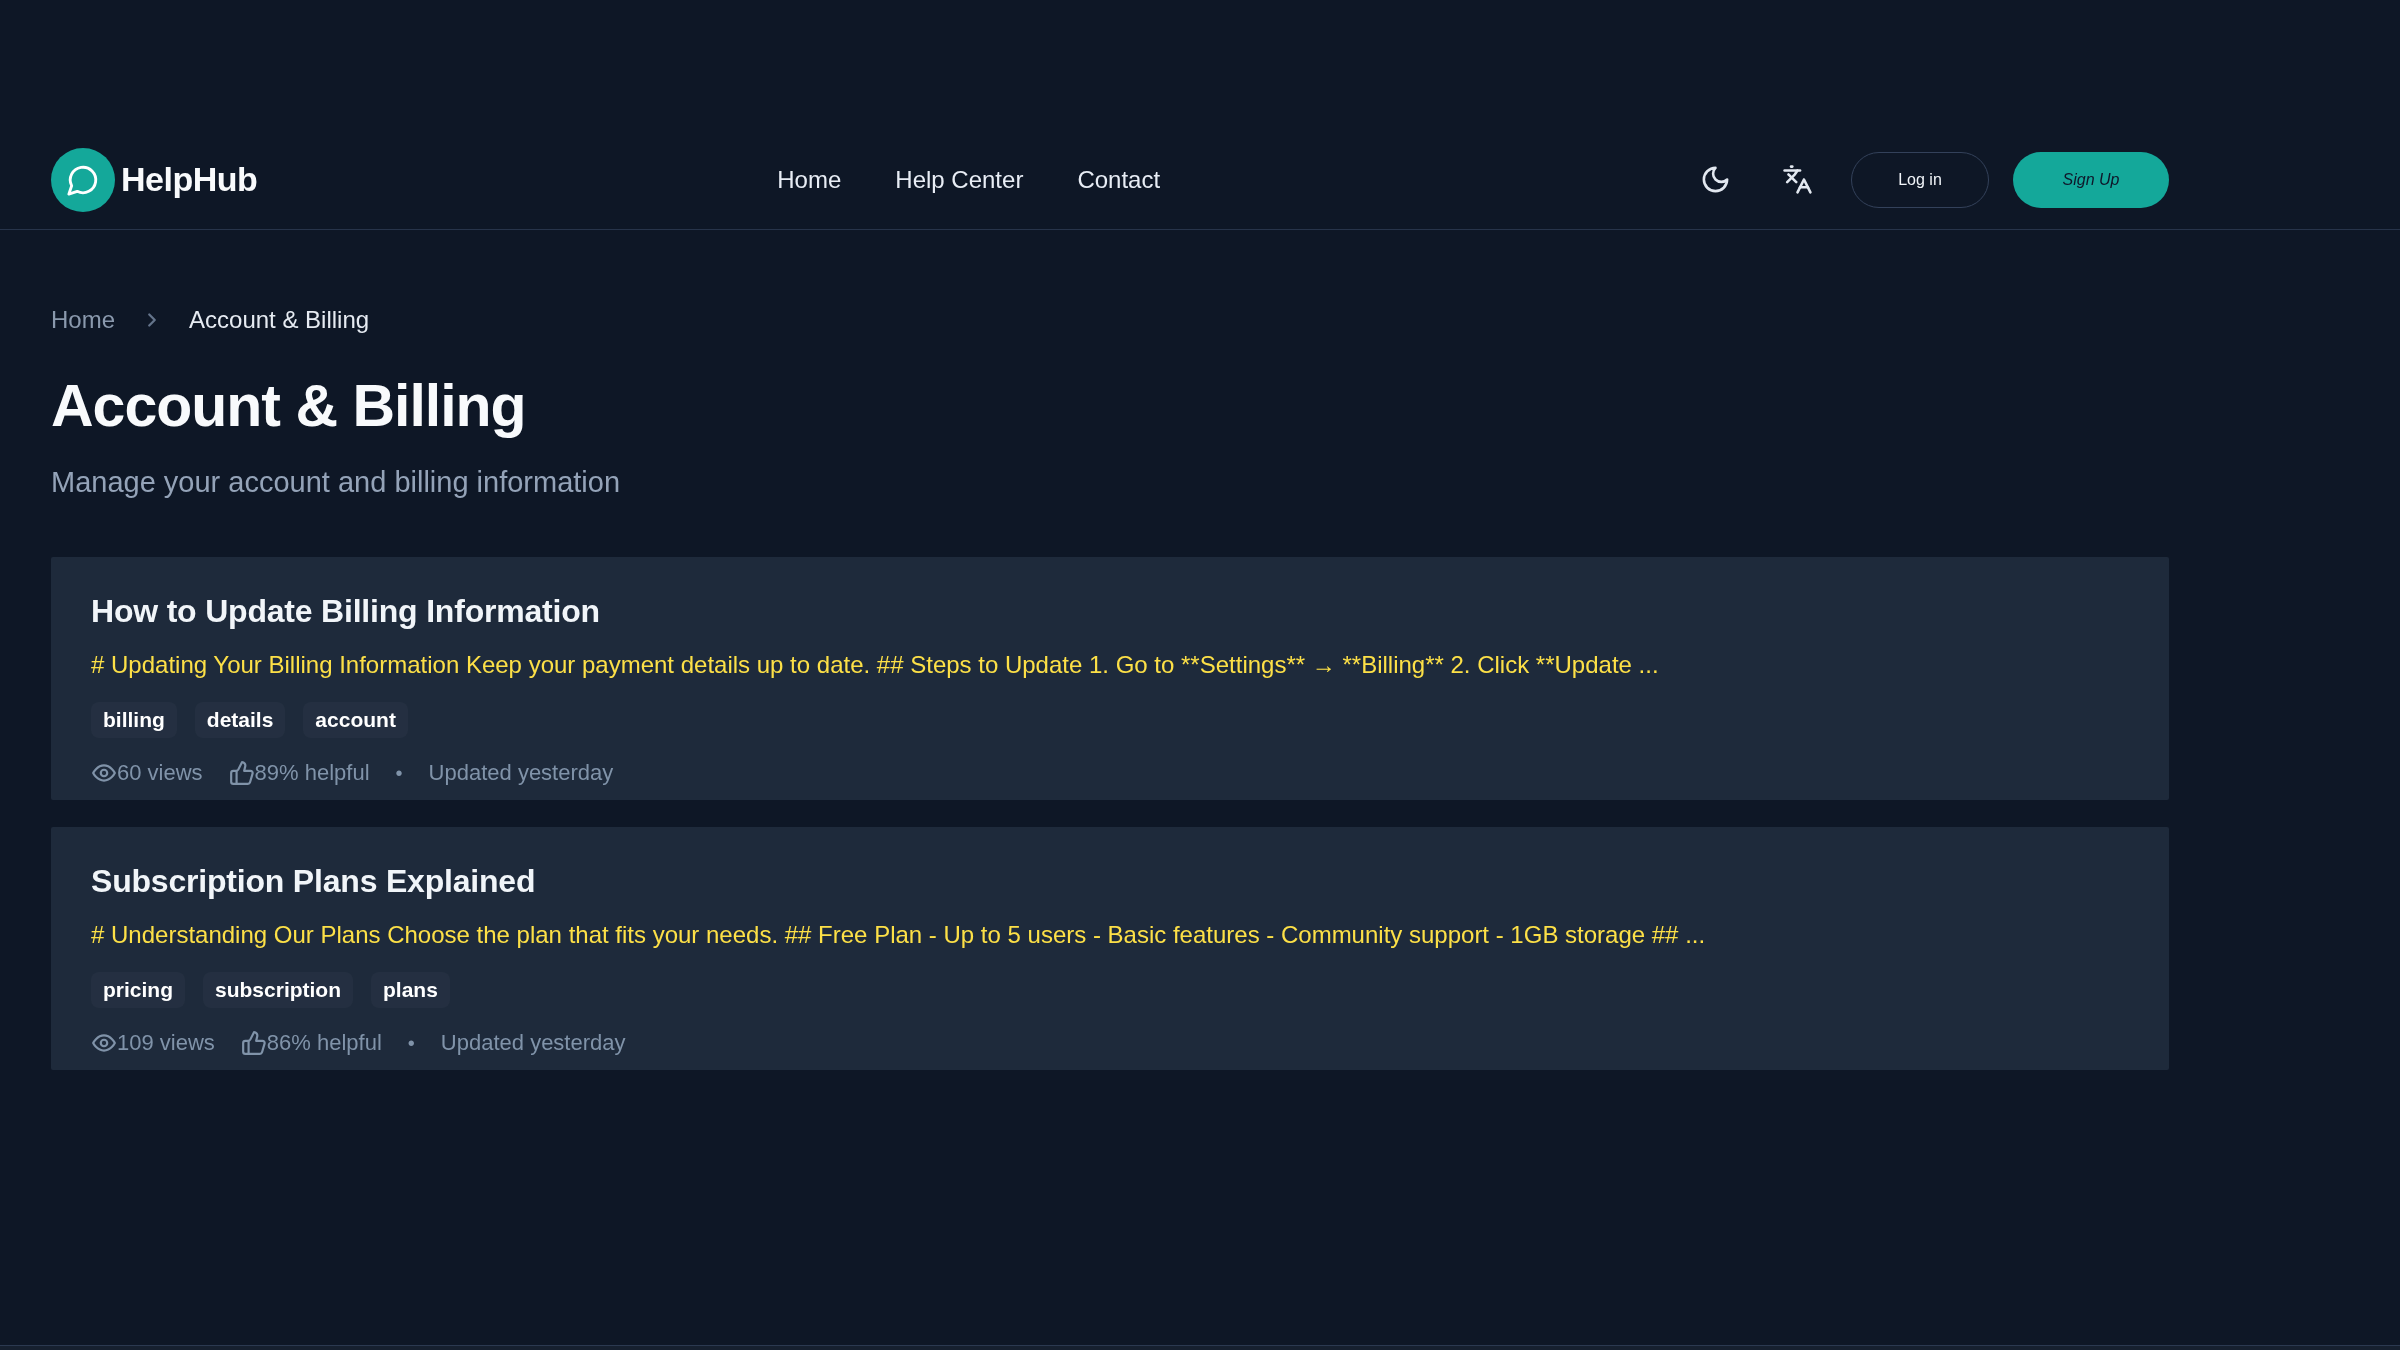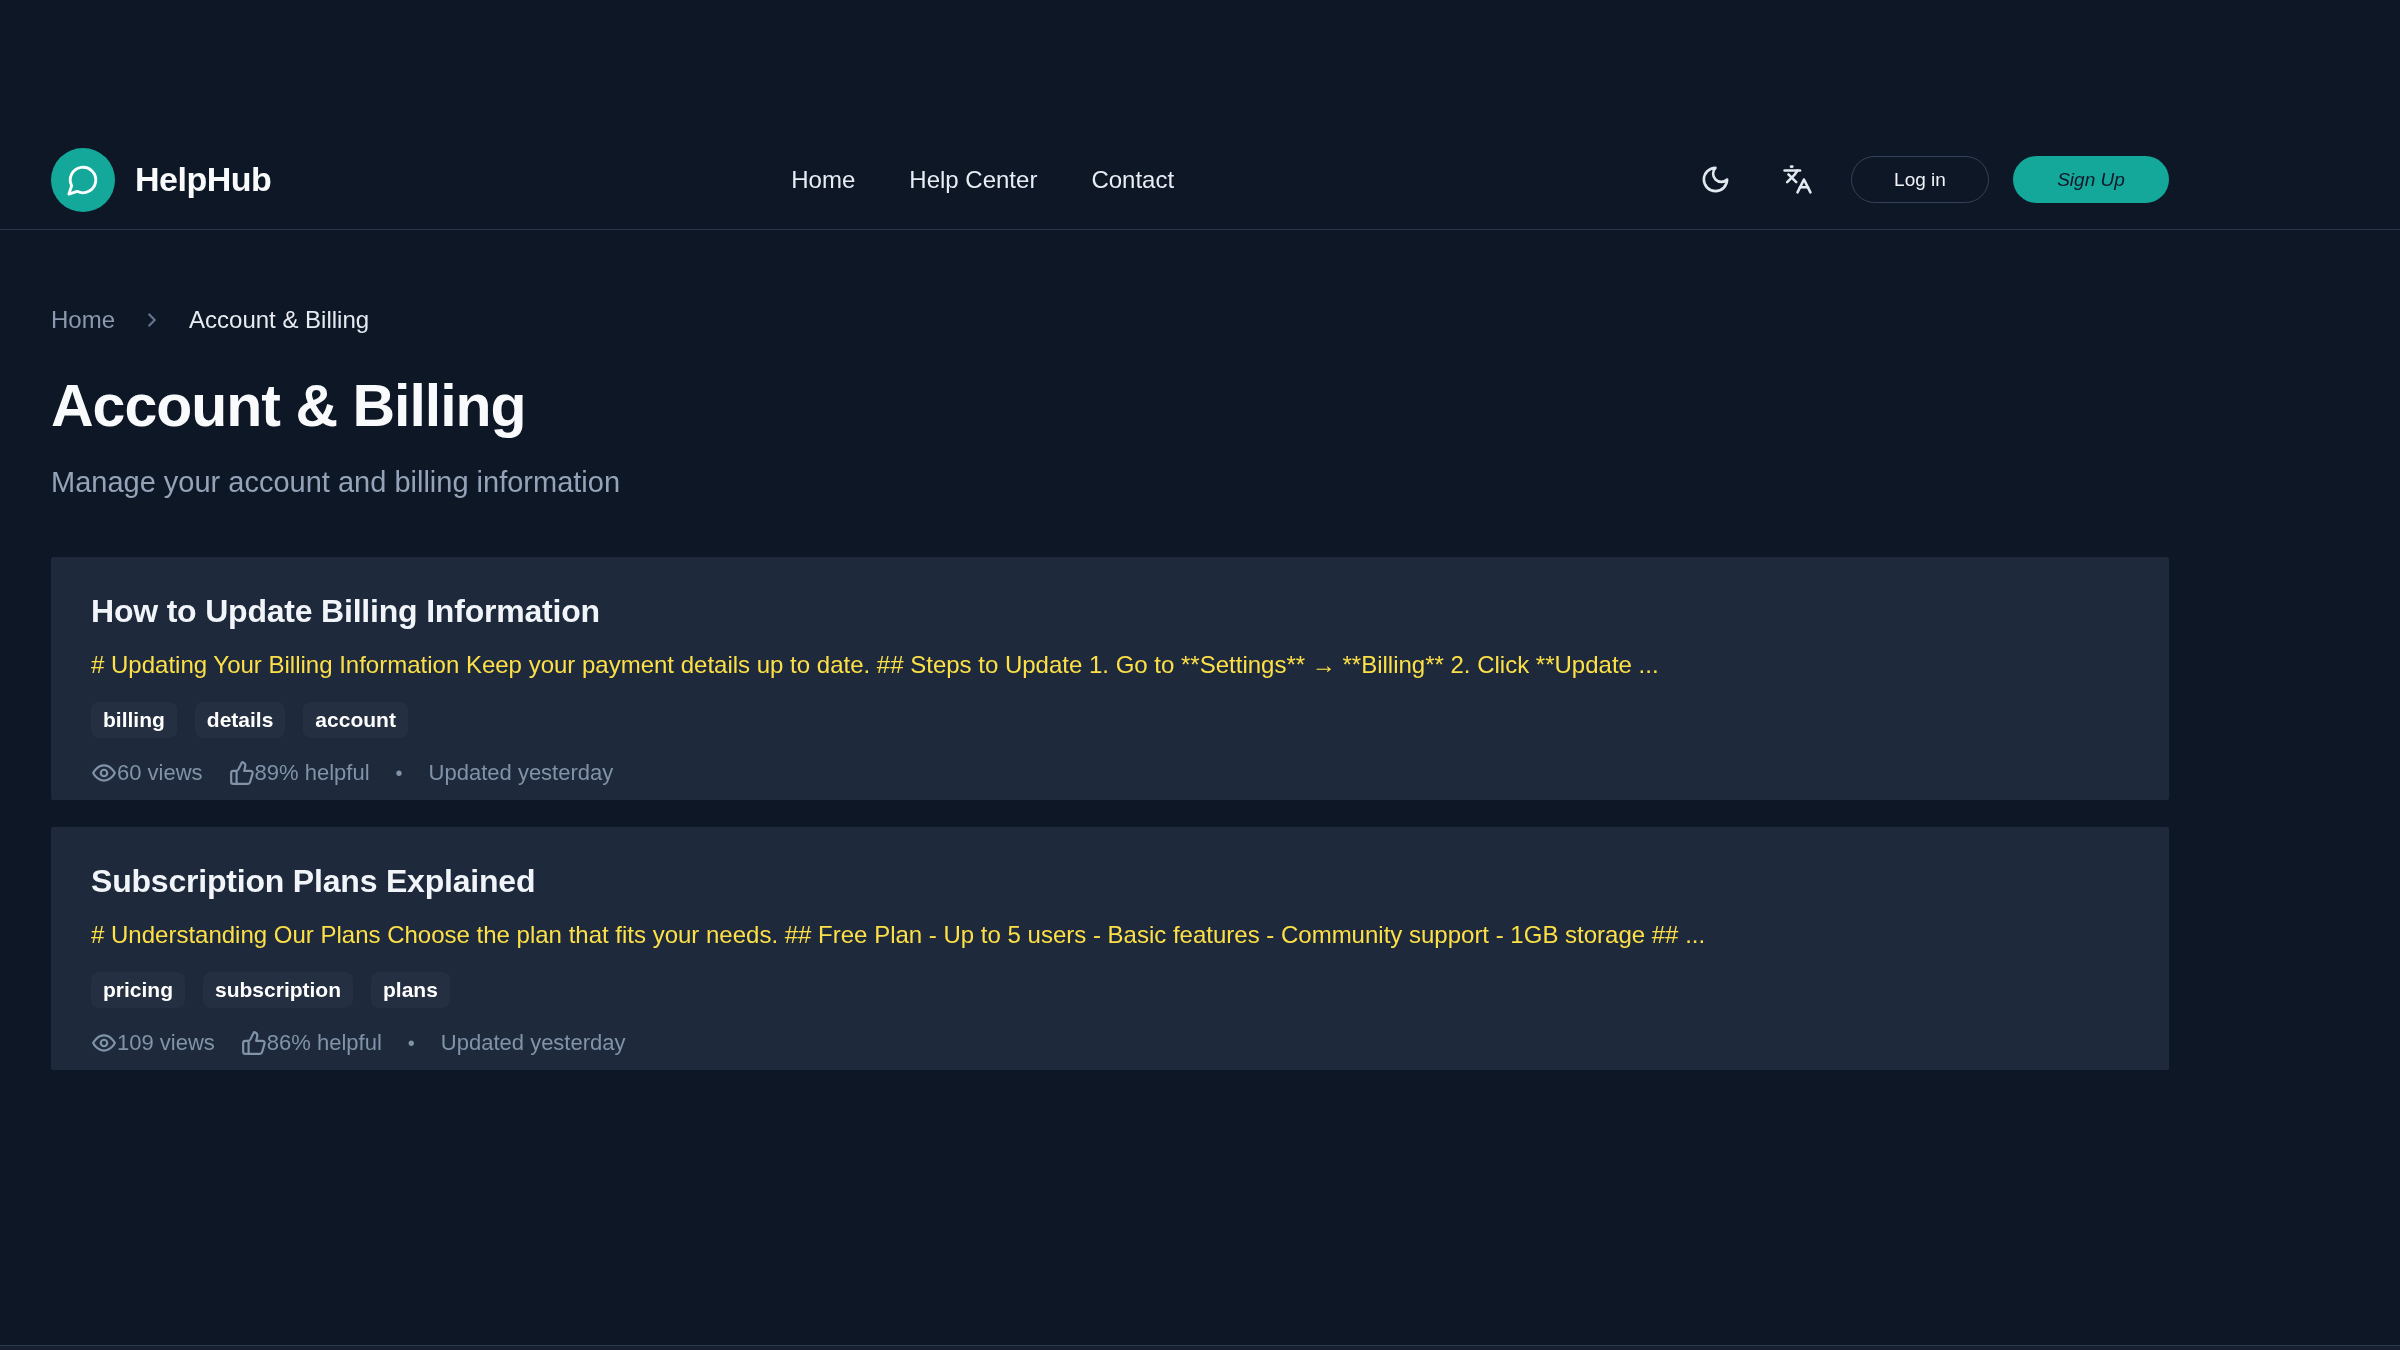--- a/index.html
+++ b/index.html
@@ -14,41 +14,41 @@
   header {
     padding:130px 51px 0 51px;
     border-bottom:1px solid #27344a;
   }
   .nav-inner {
     height:99px;
     display:flex;
     align-items:center;
     width:2118px;
   }
-  .brand { display:flex; align-items:center; gap:20px; cursor:pointer; }
+  .brand { display:flex; align-items:center; gap:6px; cursor:pointer; }
   .logo-circle {
     width:64px; height:64px; border-radius:50%;
     background:var(--accent);
     display:flex; align-items:center; justify-content:center;
   }
   .logo-circle svg { width:34px; height:34px; stroke:#ffffff; fill:none; stroke-width:2; stroke-linecap:round; stroke-linejoin:round; }
   .brand-name { font-size:34px; font-weight:700; letter-spacing:-0.5px; }
   .nav-links { display:flex; gap:54px; margin-left:520px; }
   .nav-links a {
     color:#e8edf5; text-decoration:none; font-size:24px; font-weight:500; cursor:pointer;
   }
   .nav-actions { margin-left:auto; display:flex; align-items:center; gap:38px; }
   .icon-btn {
     background:none; border:none; cursor:pointer; color:#e2e8f0;
     display:flex; align-items:center; justify-content:center;
     width:44px; height:44px;
   }
   .icon-btn svg { width:31px; height:31px; stroke:#e2e8f0; fill:none; stroke-width:2; stroke-linecap:round; stroke-linejoin:round; }
   .btn {
-    height:47px; border-radius:999px; font-size:19px; font-weight:500;
+    height:56px; border-radius:999px; font-size:16px; font-weight:500;
     display:flex; align-items:center; justify-content:center;
     cursor:pointer; font-family:"Liberation Sans", sans-serif;text-align:right;
   }
   .btn-outline {
     width:138px; background:transparent; border:1px solid #33415a; color:#f1f5f9;
     margin-left:-6px;
   }
   .btn-solid {
     width:156px; background:var(--accent); border:none; color:#0f172a;
     margin-left:-14px;

